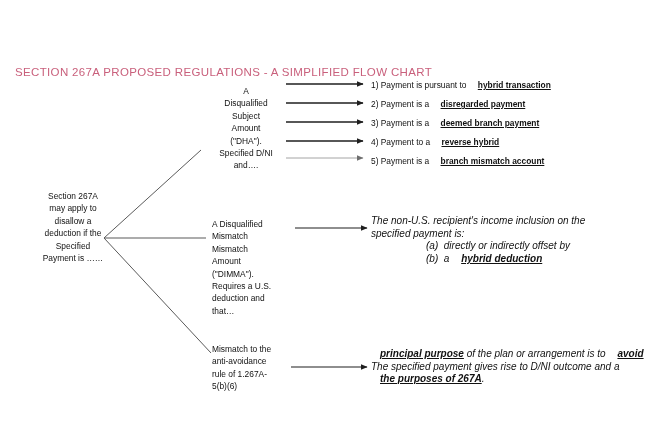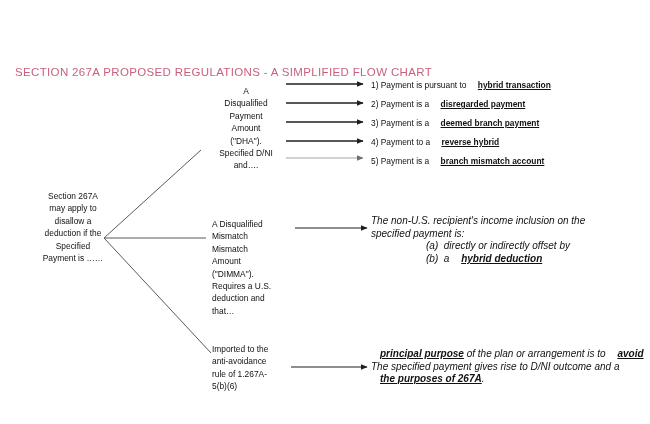--- a/index.html
+++ b/index.html
@@ -106,40 +106,40 @@
     <div>may apply to</div>
     <div>disallow a</div>
     <div>deduction if the</div>
     <div>Specified</div>
     <div>Payment is ……</div>
   </div>
 
   <div class="node node-center" style="left:206px; top:85px; width:80px;">
     <div>A</div>
     <div>Disqualified</div>
-    <div>Payment</div>
+    <div>Subject</div>
     <div>Amount</div>
     <div>("DHA").</div>
     <div>Specified D/NI</div>
     <div>and….</div>
   </div>
 
   <div class="node node-left" style="left:212px; top:218px; width:86px;">
     <div>A Disqualified</div>
     <div>Mismatch</div>
     <div>Mismatch</div>
     <div>Amount</div>
     <div>("DIMMA").</div>
     <div>Requires a U.S.</div>
     <div>deduction and</div>
     <div>that…</div>
   </div>
 
   <div class="node node-left" style="left:212px; top:343px; width:86px;">
-    <div>Imported to the</div>
+    <div>Mismatch to the</div>
     <div>anti-avoidance</div>
     <div>rule of 1.267A-</div>
     <div>5(b)(6)</div>
   </div>
 
   <div class="list-block" style="left:371px; top:76px; width:270px;">
     <div class="row">
       <span>1)</span>
       <span>Payment is pursuant to </span><span class="u">hybrid transaction</span>
     </div>

